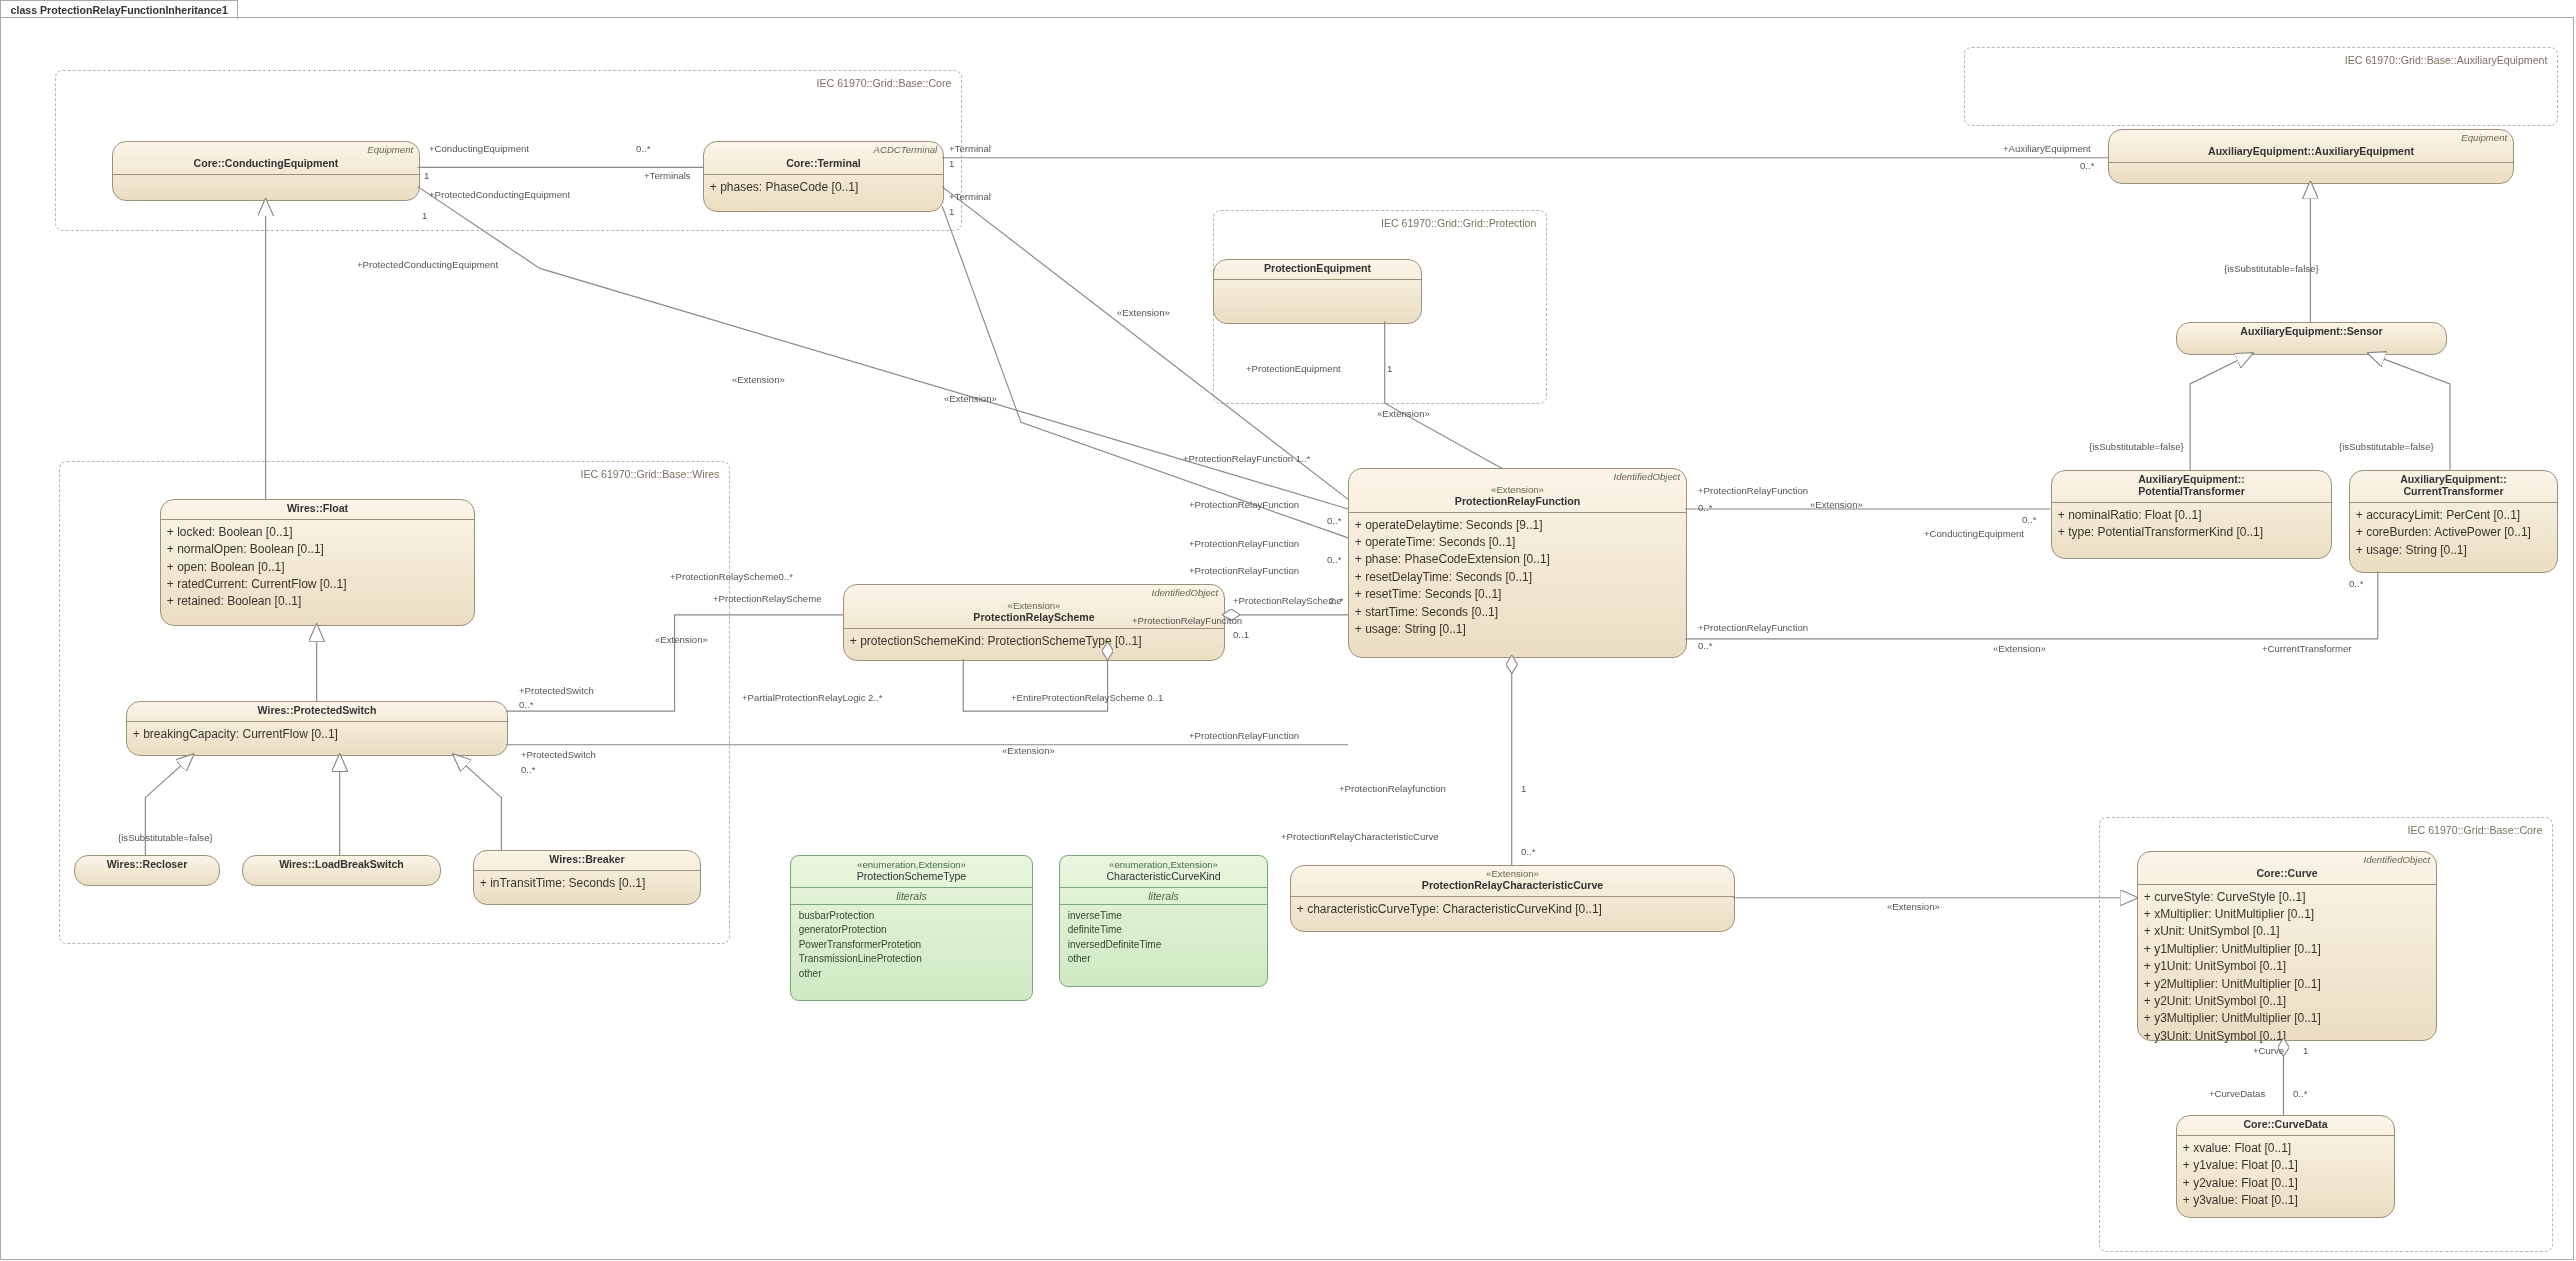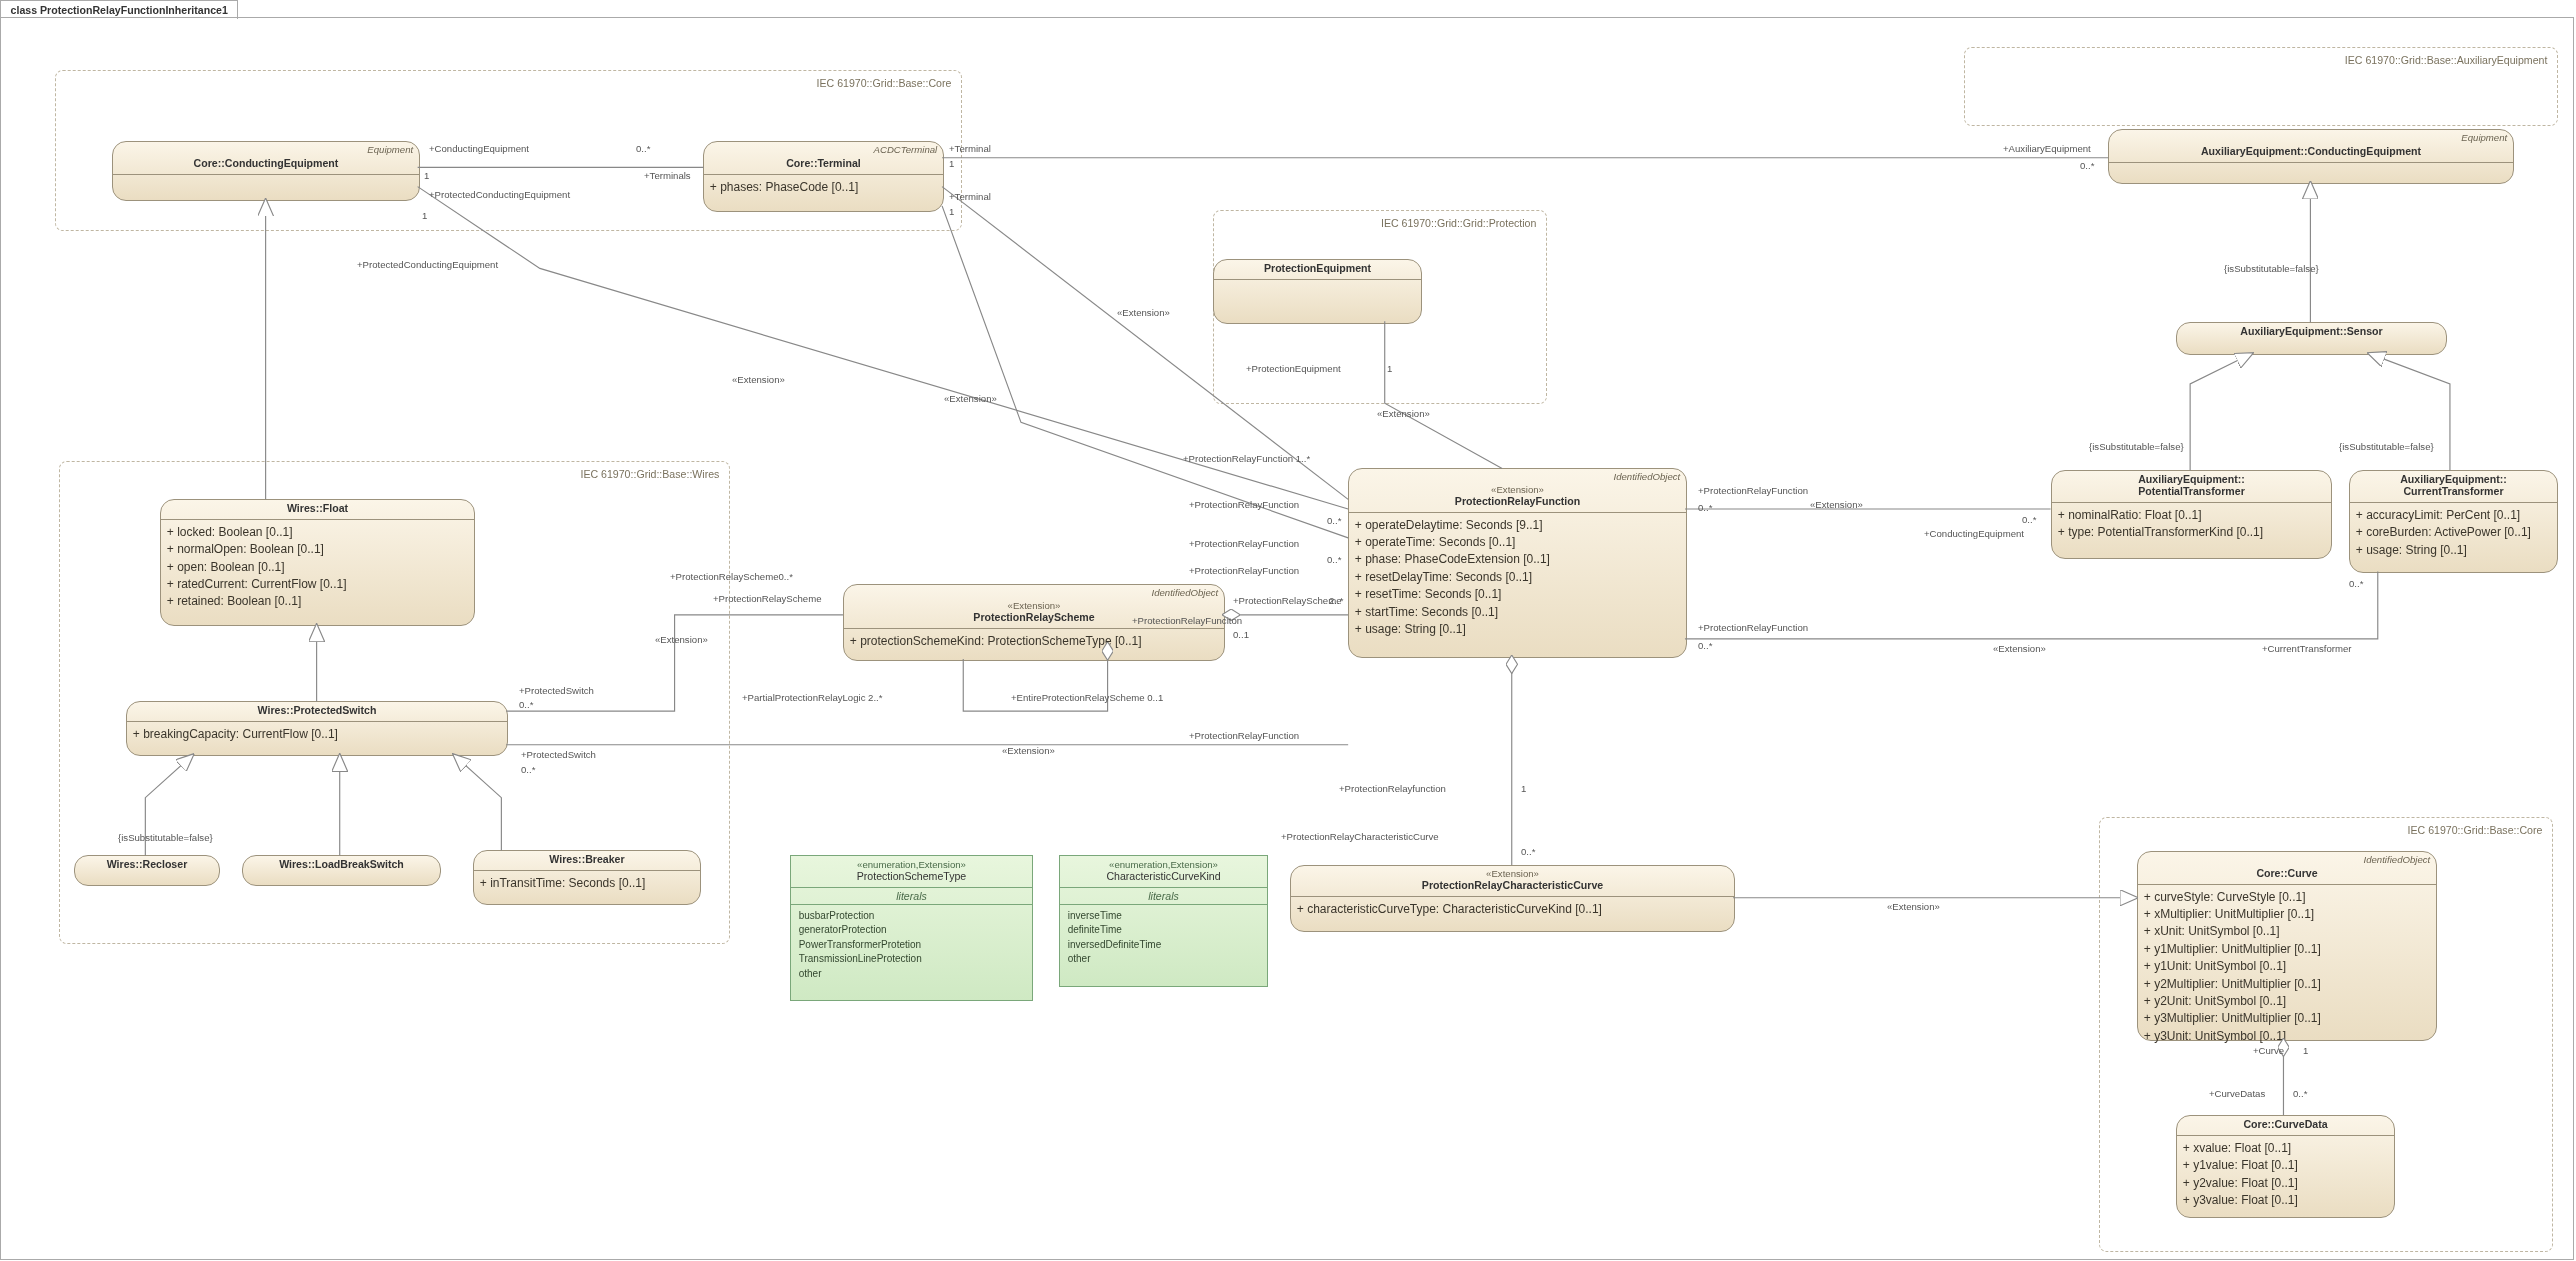--- a/index.html
+++ b/index.html
@@ -7,21 +7,21 @@
 .title-tab{position:absolute;left:0;top:0;border:1px solid #aaa;border-bottom:none;padding:2.9px 9.6px;font-weight:bold;background:#fff}
 .outer{position:absolute;left:0;top:17.3px;right:1.9px;bottom:1.9px;border:1px solid #aaa}
 .pkg{position:absolute;border:1.4px dashed #bfb6a2;border-radius:7.7px}
 .pkg-label{position:absolute;right:9.6px;top:5.8px;color:#7a725e;font-size:10.6px}
 .cls{position:absolute;border:1px solid #9c927c;border-radius:14px;background:linear-gradient(#fbf5e8,#eaddc2);box-shadow:0 0 0 rgba(0,0,0,0)}
 .cls .stereo{text-align:right;font-style:italic;color:#6c6452;font-size:9.6px;padding:1.9px 5.8px 0 5.8px}
 .cls .head{text-align:center;font-weight:bold;padding:1.9px 5.8px 4.8px 5.8px;border-bottom:1px solid #9c927c}
 .cls .head .st{display:block;font-weight:normal;font-size:9.6px;color:#6c6452}
 .cls .attrs{padding:3.8px 5.8px;font-size:12px;line-height:1.45;color:#3a352b}
 .cls .attrs .a::before{content:"+  ";color:#3a352b}
-.enum{position:absolute;border:1px solid #7aa77a;border-radius:0;background:linear-gradient(#e8f6dd,#cfe9c3)}
+.enum{position:absolute;border:1px solid #7aa77a;border-radius:9px;background:linear-gradient(#e8f6dd,#cfe9c3)}
 .enum .head{text-align:center;padding:2.9px 5.8px 4.8px 5.8px;border-bottom:1px solid #7aa77a}
 .enum .head .st{display:block;font-size:9.6px;color:#4a6b4a}
 .enum .head .nm{font-weight:normal}
 .enum .lit-hd{text-align:center;font-style:italic;color:#4a6b4a;border-bottom:1px solid #7aa77a;padding:1.9px 0}
 .enum .lits{padding:3.8px 7.7px;font-size:10px;line-height:1.45;color:#33472f}
 svg.edges{position:absolute;left:0;top:0;width:100%;height:100%;pointer-events:none}
 .lbl{position:absolute;font-size:9.6px;color:#555}
 </style>
 </head>
 <body>
@@ -116,21 +116,21 @@
 
     <div class="cls" style="left:1289px;top:847px;width:443px;height:65px">
       <div class="head"><span class="st">«Extension»</span><span>ProtectionRelayCharacteristicCurve</span></div>
       <div class="attrs">
           <div class="a">characteristicCurveType: CharacteristicCurveKind [0..1]</div>
         </div>
     </div>
 
     <div class="cls" style="left:2107px;top:111px;width:404px;height:53px">
       <div class="stereo">Equipment</div>
-      <div class="head">AuxiliaryEquipment::ConductingEquipment</div>
+      <div class="head">AuxiliaryEquipment::AuxiliaryEquipment</div>
     </div>
     <div class="cls" style="left:2175px;top:304px;width:269px;height:31px">
       <div class="head" style="border-bottom:none">AuxiliaryEquipment::Sensor</div>
     </div>
     <div class="cls" style="left:2050px;top:452px;width:279px;height:87px">
       <div class="head" style="white-space:pre-line">AuxiliaryEquipment::
 PotentialTransformer</div>
       <div class="attrs">
         <div class="a">nominalRatio: Float [0..1]</div>
         <div class="a">type: PotentialTransformerKind [0..1]</div>

